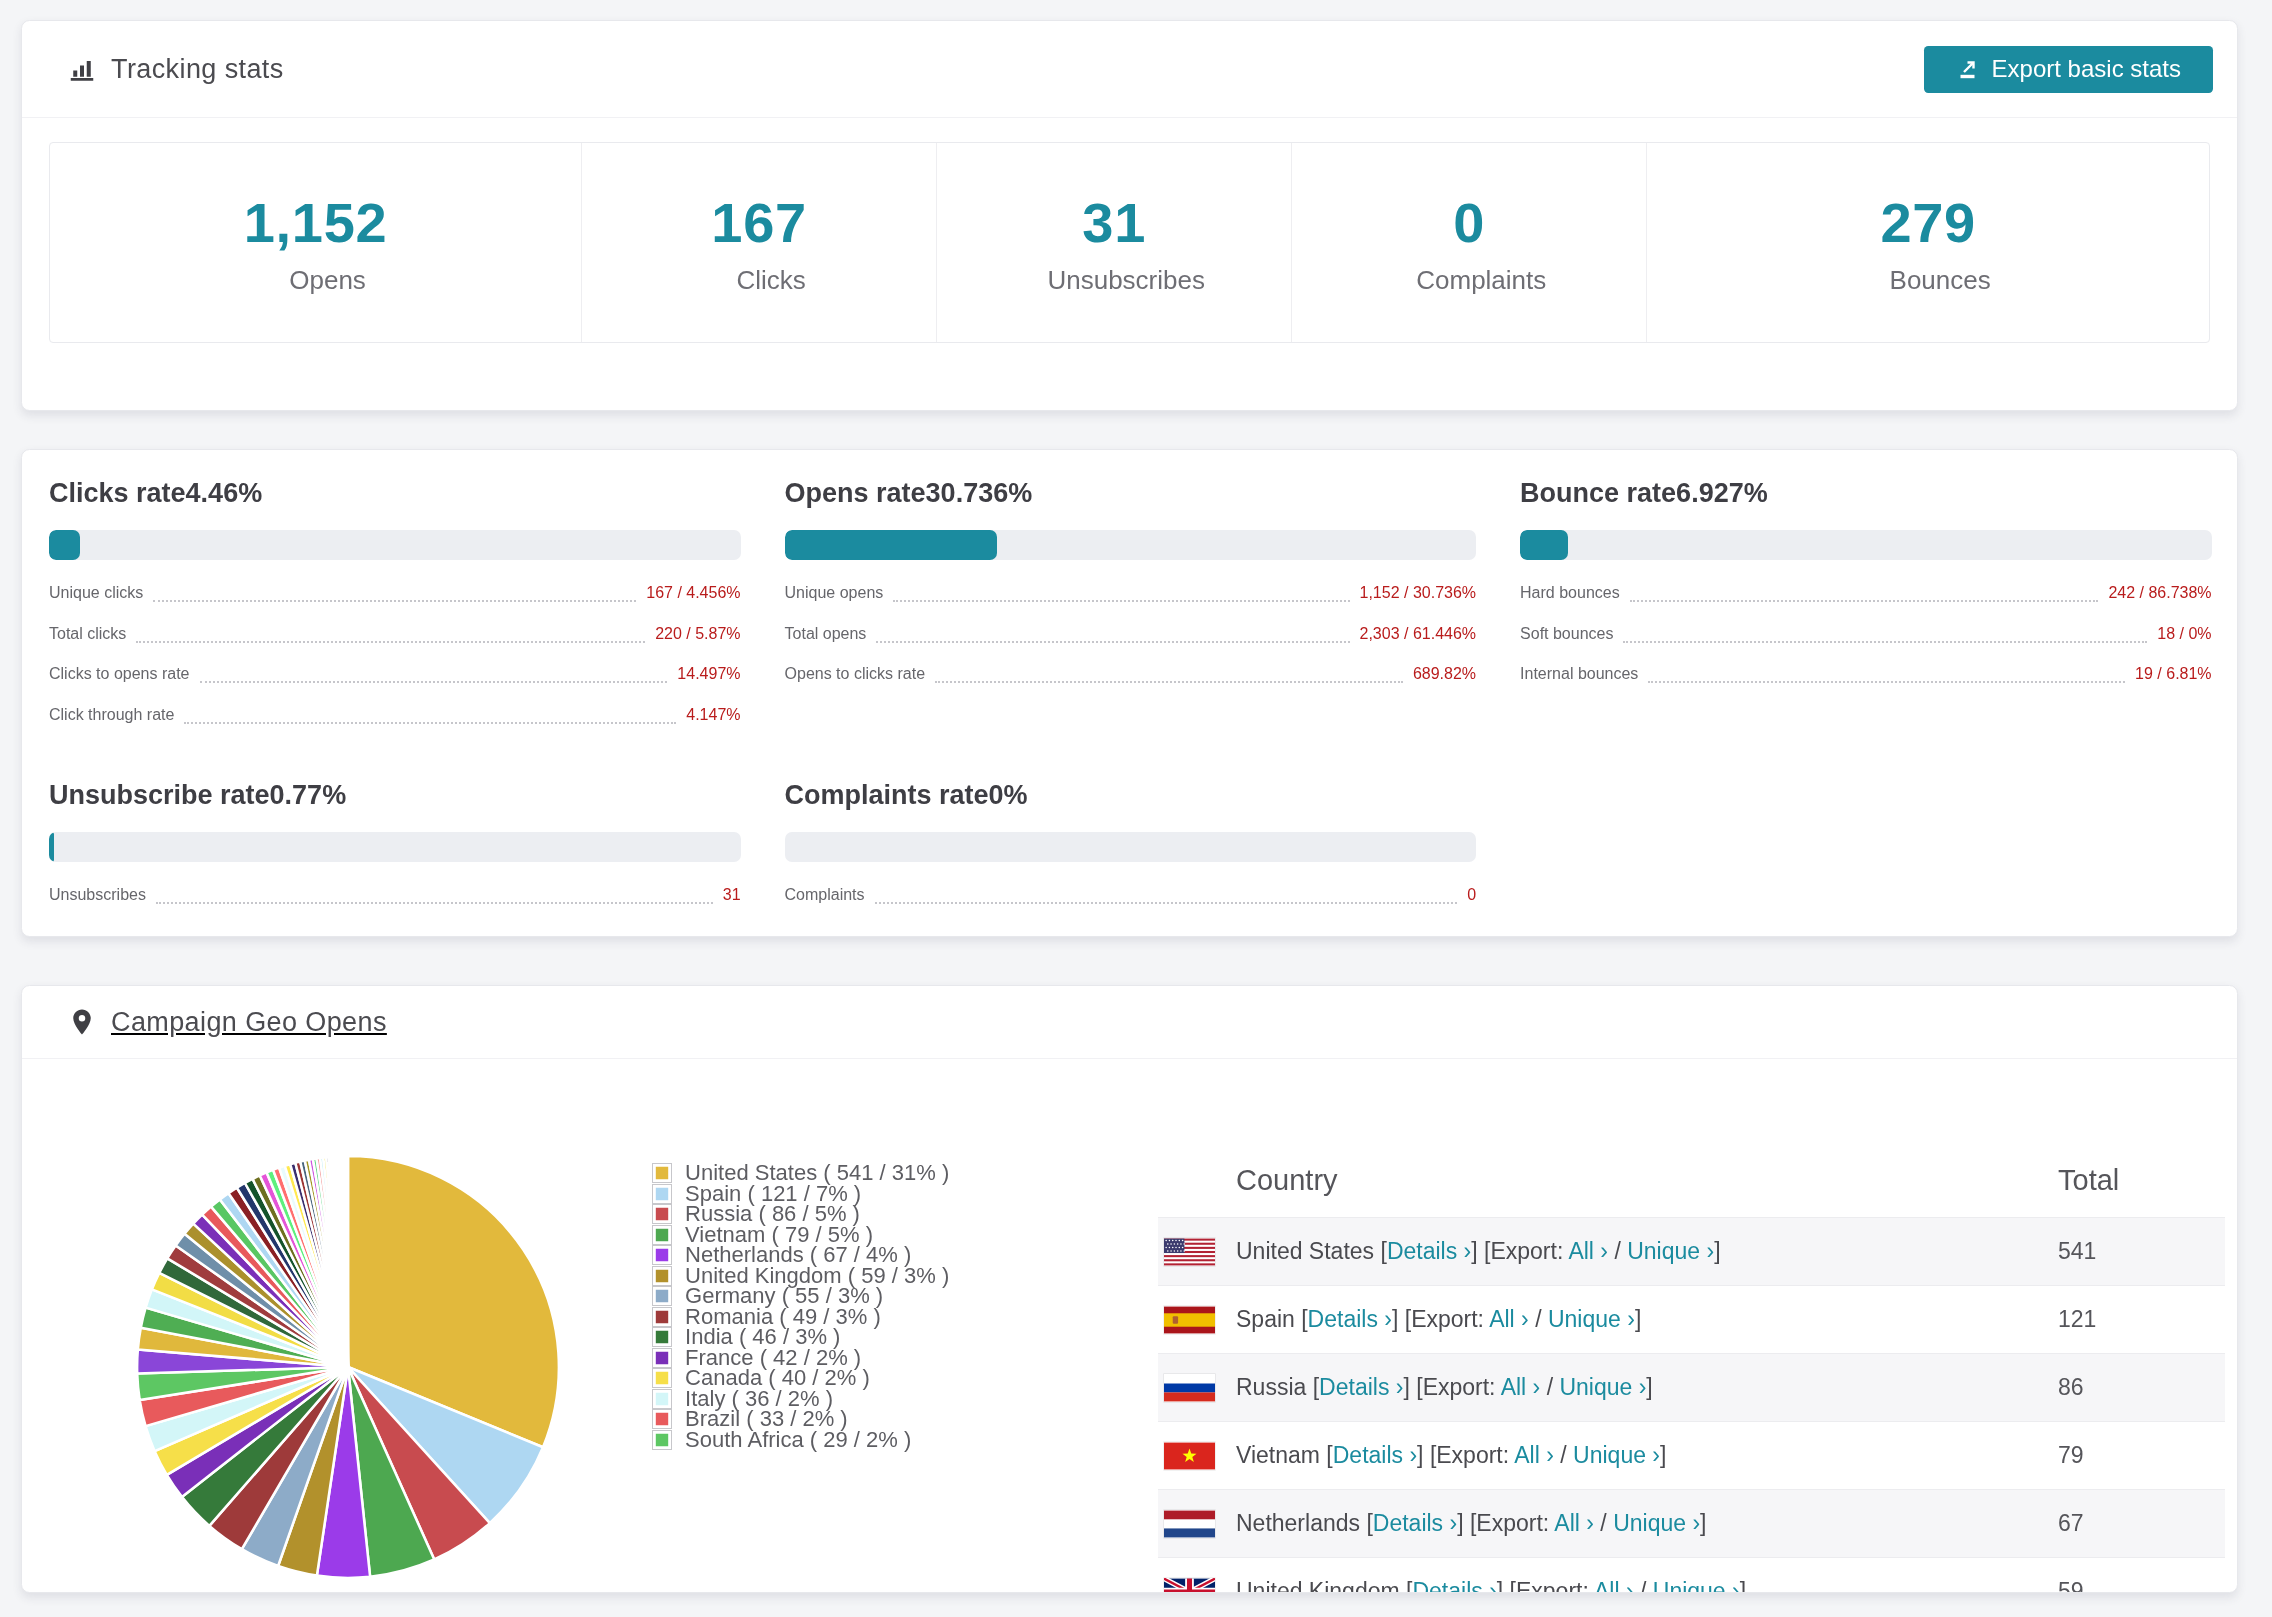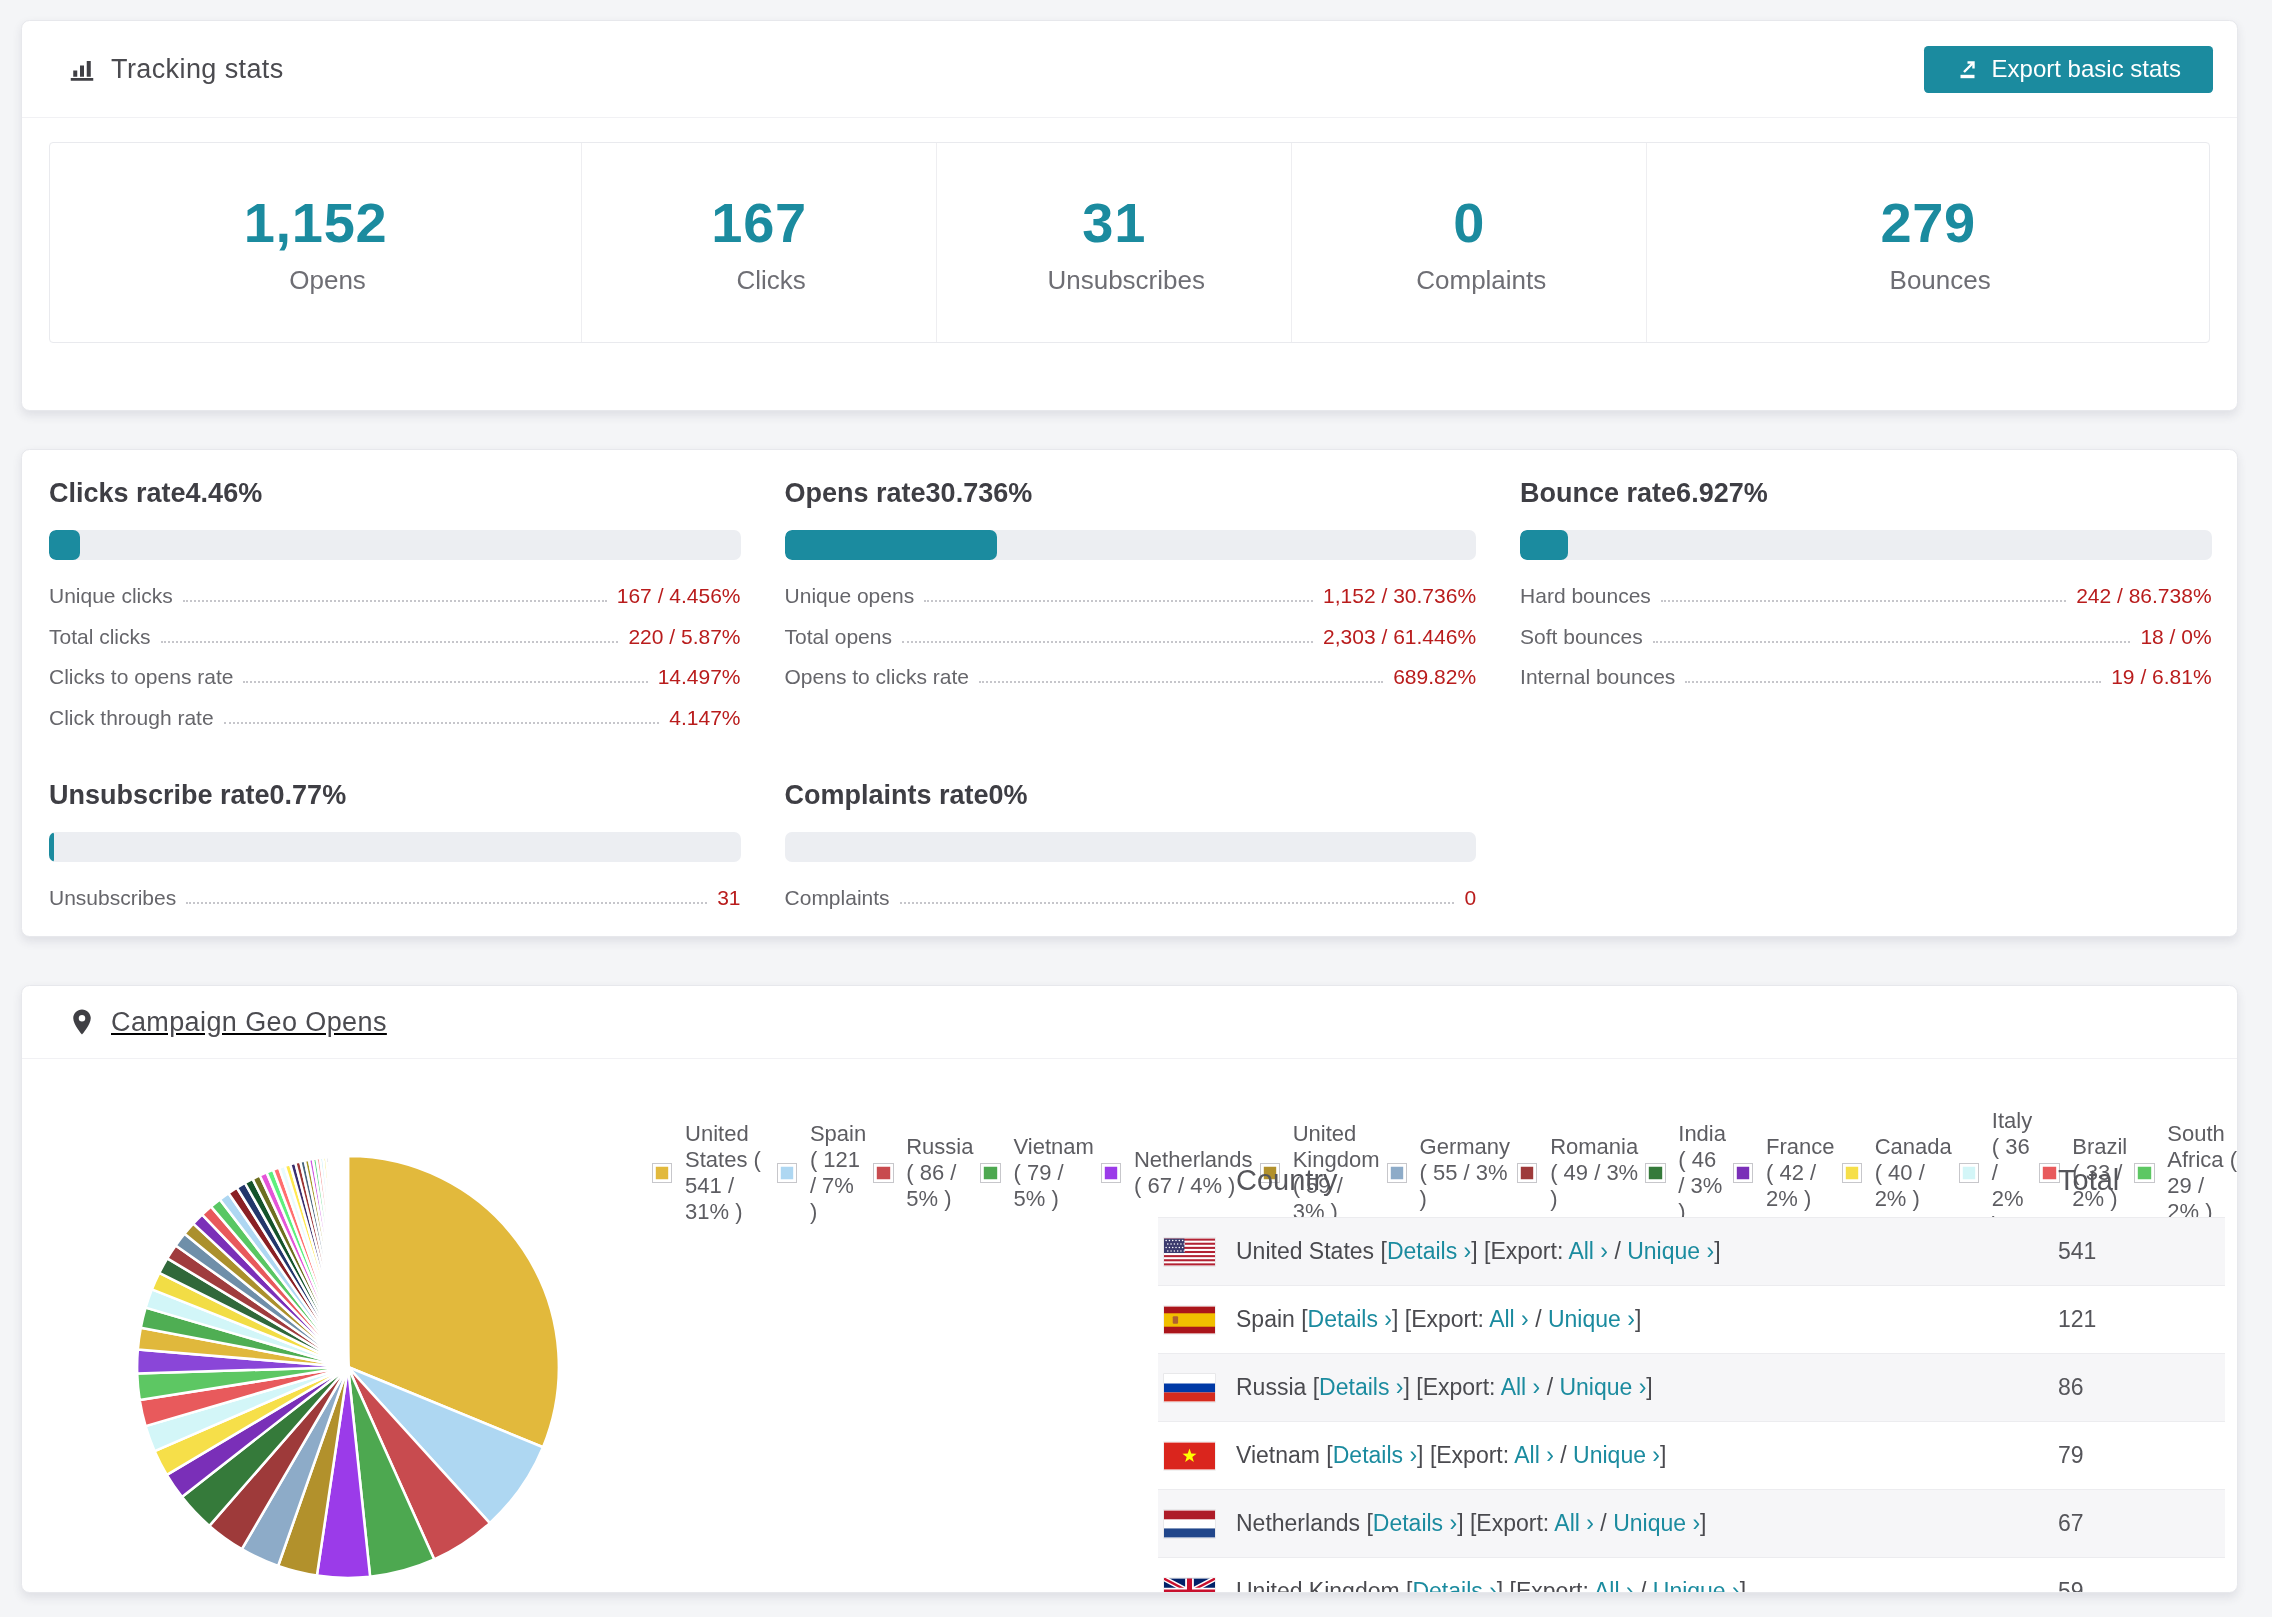--- a/index.html
+++ b/index.html
@@ -54,31 +54,31 @@
   .rates-grid{
     display:grid;grid-template-columns:repeat(3,1fr);
     column-gap:44px;row-gap:51px;
   }
   .rate-title-row{display:flex;align-items:baseline;margin-bottom:21px;}
   .rate-title{font-size:27px;font-weight:bold;color:#3e3e44;}
   .rate-value{font-size:27px;font-weight:bold;color:#3e3e44;}
   .progress{height:30px;background:#eceef2;border-radius:7px;overflow:hidden;}
   .progress-fill{height:100%;background:#1b8b9f;border-radius:7px;}
   .rate-rows{margin-top:24px;display:flex;flex-direction:column;gap:17.6px;}
-  .rate-row{display:flex;align-items:baseline;font-size:21px;height:23px;}
+  .rate-row{display:flex;align-items:baseline;font-size:16px;height:23px;}
   .rate-row-label{color:#66666b;white-space:nowrap;}
   .leader{flex:1;border-bottom:2.1px dotted #c6c6cb;margin:0 10px;align-self:flex-end;margin-bottom:5px;}
   .rate-row-value{color:#b91c1c;white-space:nowrap;}
   
   #card-geo{top:985px;height:608px;overflow:hidden;}
   #card-geo .card-header{height:72px;text-decoration:underline;}
   .geo-body{position:relative;height:534px;}
   #pie-wrap{position:absolute;left:113px;top:95px;width:426px;height:426px;}
   #pie-wrap svg{width:100%;height:100%;}
-  #legend{position:absolute;left:630px;top:104px;display:flex;flex-direction:row;gap:7px;}
+  #legend{position:absolute;left:630px;top:104px;display:flex;flex-direction:column;}
   .legend-item{display:flex;align-items:center;gap:12.7px;height:20.5px;cursor:pointer;}
   .legend-swatch{
     width:18.4px;height:18.4px;flex:0 0 auto;
     border:0.7px solid #c7c7cb;box-shadow:inset 0 0 0 2.8px #fff;
   }
   .legend-label{font-size:22px;color:#5d5d62;}
   #geo-table{position:absolute;left:1136px;top:85px;width:1067px;}
   .geo-thead{display:flex;align-items:center;height:73px;font-size:29px;color:#55555a;}
   .geo-th-country{margin-left:78px;}
   .geo-th-total{position:absolute;left:900px;}

